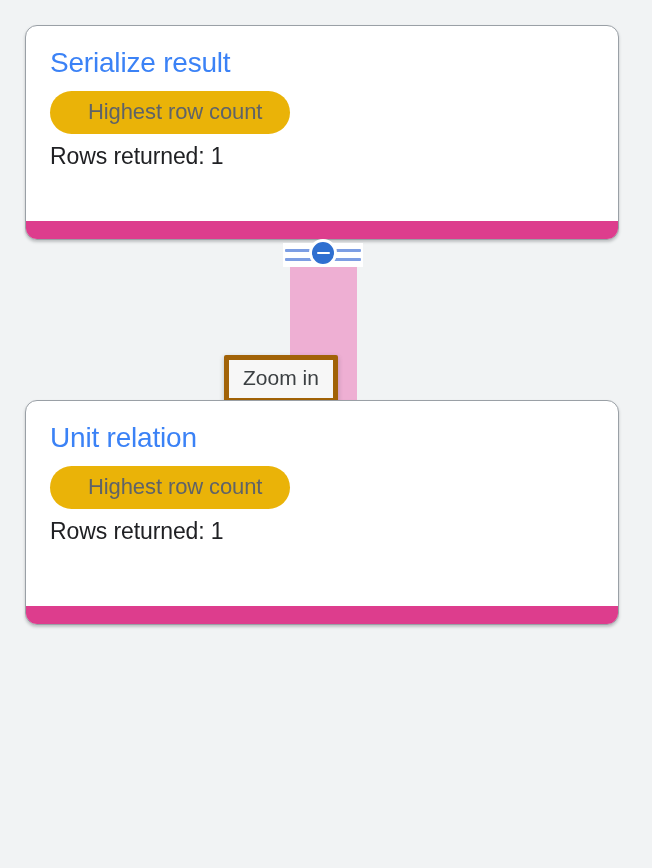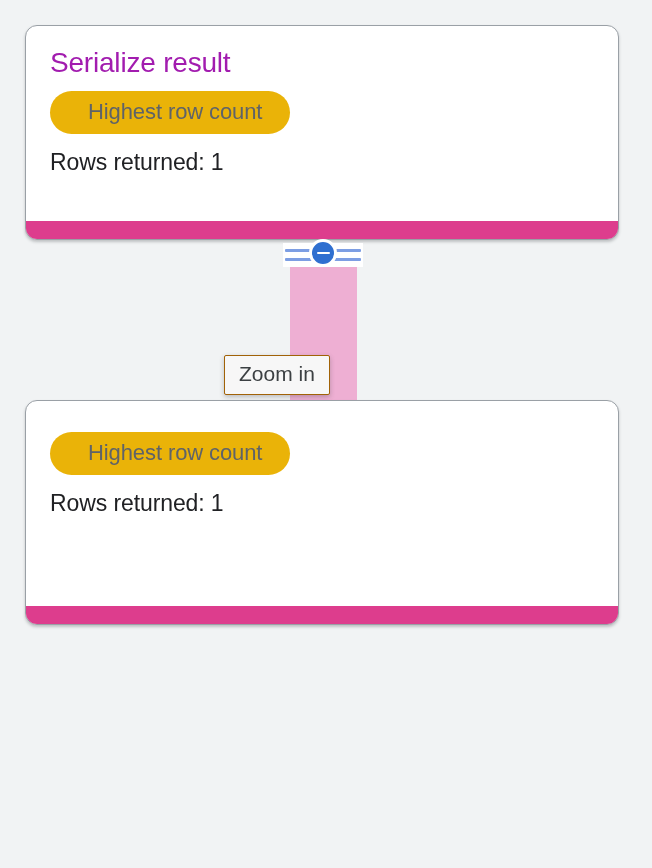--- a/index.html
+++ b/index.html
@@ -35,39 +35,39 @@
     flex-direction: column;
   }
   .node-body {
     flex: 1 1 auto;
     padding: 20px 24px 10px 24px;
     box-sizing: border-box;
   }
   .node-title {
     font-size: 28px;
     line-height: 34px;
-    color: #a21caf;
+    color: #3b82f6;
     font-weight: 400;
     letter-spacing: -0.2px;
     white-space: nowrap;
   }
   .node-chip {
     display: inline-block;
     margin-top: 11px;
     padding: 8px 28px 9px 38px;
     background: #eab308;
     border-radius: 22px;
     font-size: 22px;
     line-height: 26px;
     color: #5f6368;
     letter-spacing: -0.1px;
     white-space: nowrap;
   }
   .node-rows {
-    margin-top: 14px;
+    margin-top: 8px;
     font-size: 23px;
     line-height: 28px;
     color: #202124;
     letter-spacing: -0.1px;
     white-space: nowrap;
   }
   .node-footer {
     flex: 0 0 auto;
     height: 18px;
     width: 100%;
@@ -137,21 +137,21 @@
     border-radius: 1px;
   }
 
   
   .tooltip {
     position: absolute;
     left: 224px;
     top: 355px;
     padding: 6px 14px 8px 14px;
     background: #f7f7f7;
-    border: 1px solid #a16207;
+    border: 5px solid #a16207;
     border-radius: 2px;
     box-shadow: 0 2px 5px rgba(60,64,67,0.30);
     font-size: 21px;
     line-height: 24px;
     color: #3c4043;
     white-space: nowrap;
   }
 </style>
 </head>
 <body>
@@ -176,19 +176,20 @@
     </div>
     <div class="zoom-toggle">
       <span class="minus"></span>
     </div>
   </div>
 
   <div class="tooltip">Zoom in</div>
 
   <div class="node" id="node-2">
     <div class="node-body">
+      <div class="node-title">Unit relation</div>
       <div class="node-chip">Highest row count</div>
       <div class="node-rows">Rows returned: 1</div>
     </div>
     <div class="node-footer"></div>
   </div>
 
 </div>
 
 </body></html>

